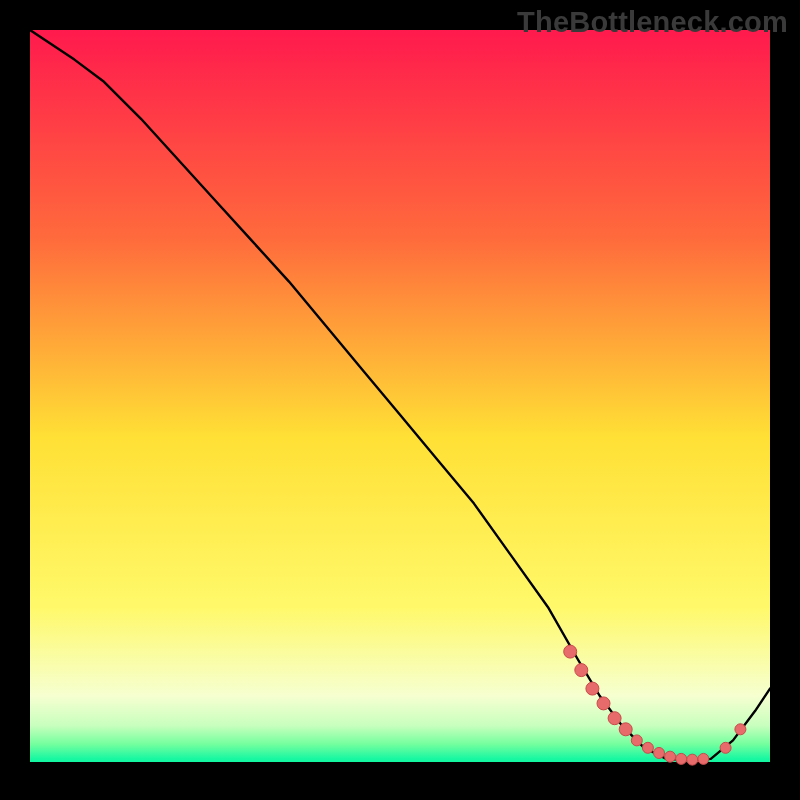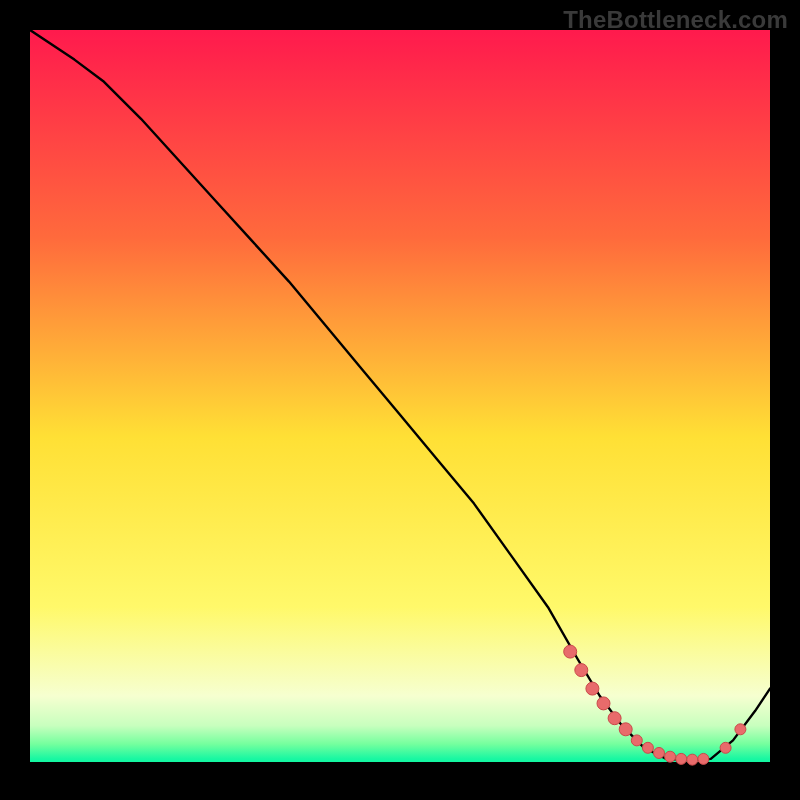--- a/index.html
+++ b/index.html
@@ -15,21 +15,21 @@
     position: relative;
     width: 800px;
     height: 800px;
     background: #000;
   }
   .watermark {
     position: absolute;
     top: 6px;
     right: 12px;
     color: #3a3a3a;
-    font-size: 24px;
+    font-size: 29px;
     font-weight: 600;
     letter-spacing: 0.2px;
     user-select: none;
     z-index: 5;
   }
   .plot {
     position: absolute;
     left: 30px;
     top: 30px;
     width: 740px;

